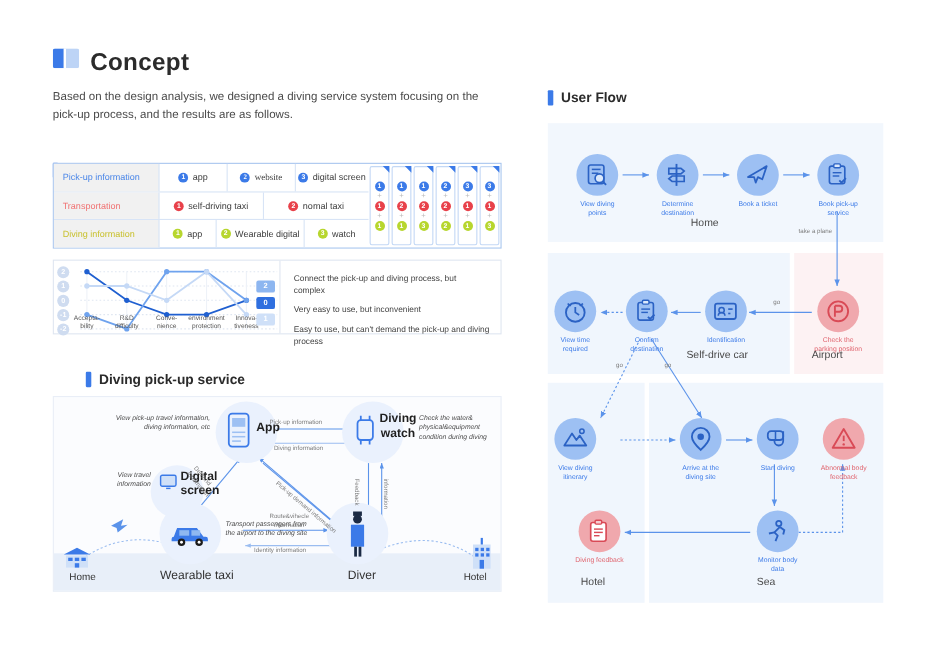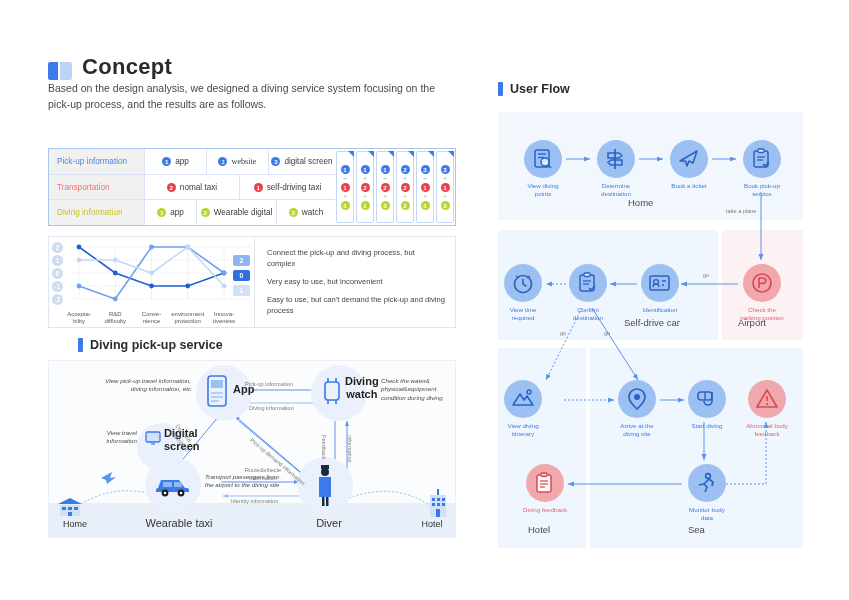--- a/index.html
+++ b/index.html
@@ -5,21 +5,21 @@
   * { box-sizing: border-box; margin: 0; padding: 0; }
   body {
     width: 849px; height: 600px;
     background: #ffffff;
     font-family: "Liberation Sans", sans-serif;
     position: relative;
     overflow: hidden;
   }
 
   
-  .page-title-row { position: absolute; left: 48px; top: 54px; display: flex; align-items: flex-end; gap: 10px; }
+  .page-title-row { position: absolute; left: 48px; top: 44px; display: flex; align-items: flex-start; gap: 10px; }
   .logo-mark { display: flex; width: 24px; height: 18px; border-radius: 2px; overflow: hidden; }
   .logo-mark .l { width: 10px; background: #3b7ae8; }
   .logo-mark .r { width: 14px; background: #bdd4f6; border-left: 2px solid #fff; }
   .page-title { font-size: 22px; font-weight: 700; color: #2b2b2b; letter-spacing: .3px; }
 
   .intro {
     position: absolute; left: 48px; top: 80px; width: 406px;
     font-size: 10.5px; line-height: 1.55; color: #4a4a4a;
   }
 
@@ -67,21 +67,21 @@
     gap: 1px; position: relative; background: #fff;
   }
   .combo::after {
     content: ""; position: absolute; top: -1px; right: -1px;
     border-top: 6px solid #3b7ae8; border-left: 6px solid transparent;
   }
   .plus { font-size: 7px; color: #b9b9b9; line-height: 7px; }
 
   
   .chart-box {
-    position: absolute; left: 48px; top: 236px; width: 408px; height: 92px;
+    position: absolute; left: 48px; top: 236px; width: 408px; height: 68px;
     border: 1px solid #dfe6f1; background: #fff; display: flex;
   }
   .chart-area { width: 205px; position: relative; }
   .chart-desc {
     flex: 1; border-left: 1px solid #dfe6f1; padding: 10px 10px 0 12px;
     display: flex; flex-direction: column; gap: 7px;
   }
   .chart-desc div { font-size: 7.6px; color: #444; line-height: 1.45; }
   .y-lab {
     position: absolute; left: 3px; width: 11px; height: 11px; border-radius: 50%;
@@ -169,26 +169,26 @@
           <div class="ct-opt" style="width: 66px;">
             <span class="num b">3</span>
             <span>digital screen</span>
           </div>
         </div>
       </div>
       <div class="ct-row">
         <div class="ct-label red">Transportation</div>
         <div class="ct-opts">
           <div class="ct-opt" style="width: 95px;">
+            <span class="num r">1</span>
+            <span>self-driving taxi</span>
+          </div>
+          <div class="ct-opt" style="width: 95px;">
             <span class="num r">2</span>
             <span>nomal taxi</span>
-          </div>
-          <div class="ct-opt" style="width: 95px;">
-            <span class="num r">1</span>
-            <span>self-driving taxi</span>
           </div>
         </div>
       </div>
       <div class="ct-row">
         <div class="ct-label olive">Diving information</div>
         <div class="ct-opts">
           <div class="ct-opt" style="width: 52px;">
             <span class="num o">1</span>
             <span>app</span>
           </div>

